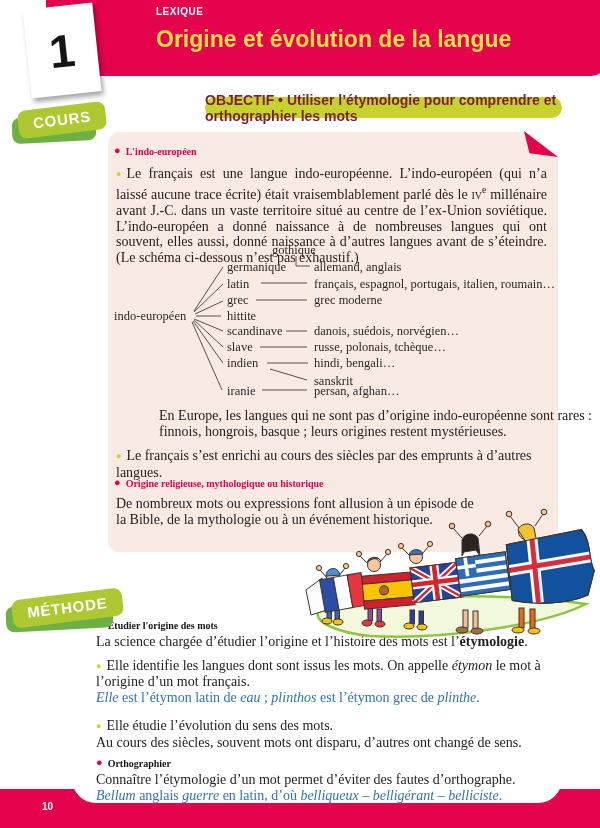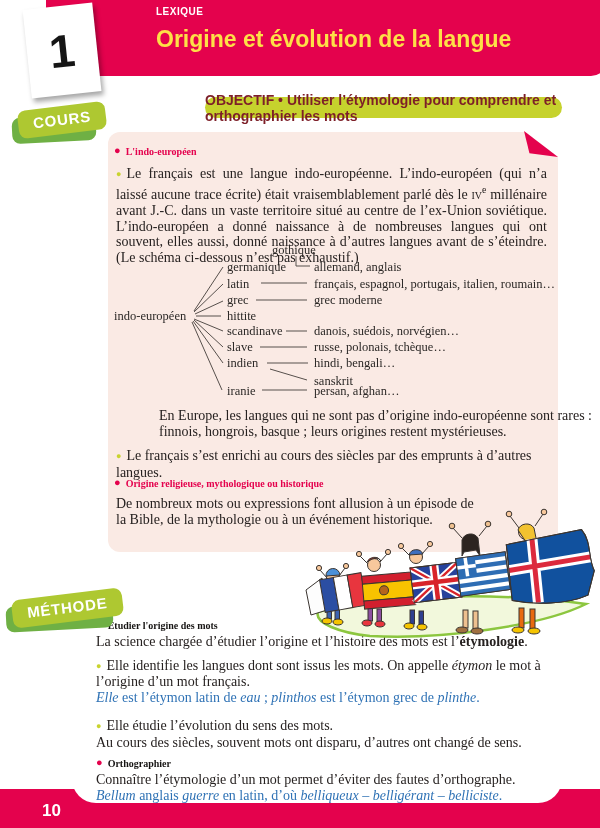--- a/index.html
+++ b/index.html
@@ -72,21 +72,21 @@
   .blue-ex{font-family:"Liberation Sans",sans-serif;font-size:12px;color:#2f72b5;line-height:15px;}
 
   
   .illustration{position:absolute;left:298px;top:498px;z-index:3;}
 
   
   .footer-band{position:absolute;left:0;top:789px;width:600px;height:39px;background:#e4024d;}
   .card-bottom{position:absolute;left:72px;top:712px;width:490px;height:91px;background:#fff;
                border-radius:0 0 24px 24px;}
   .page-number{position:absolute;left:42px;top:801px;font-family:"Liberation Sans",sans-serif;
-               font-size:17px;font-weight:bold;color:#fff;z-index:5;}
+               font-size:10px;font-weight:bold;color:#fff;z-index:5;}
 </style>
 </head>
 <body>
 
 <div class="page">
 
   <div class="header-band">
     <div class="lexique">LEXIQUE</div>
     <div class="chapter-title">Origine et évolution de la langue</div>
   </div>

